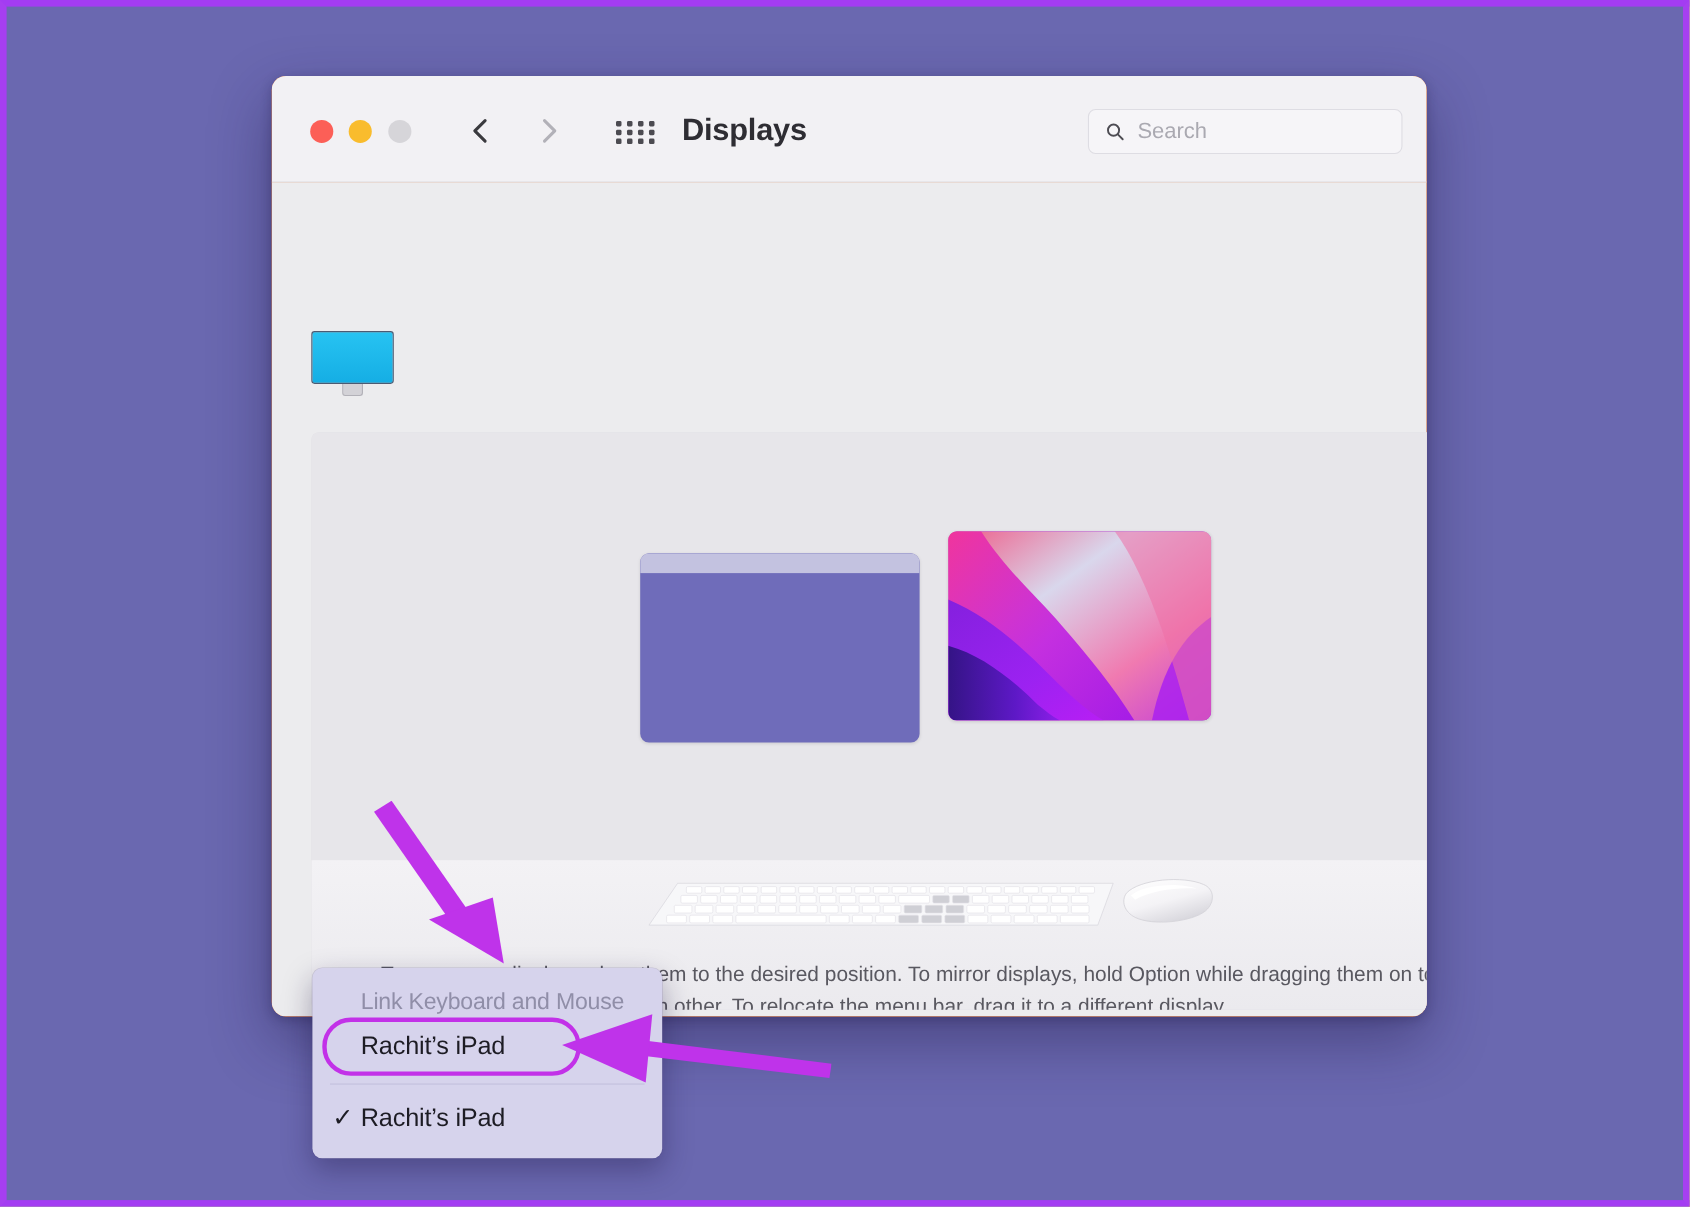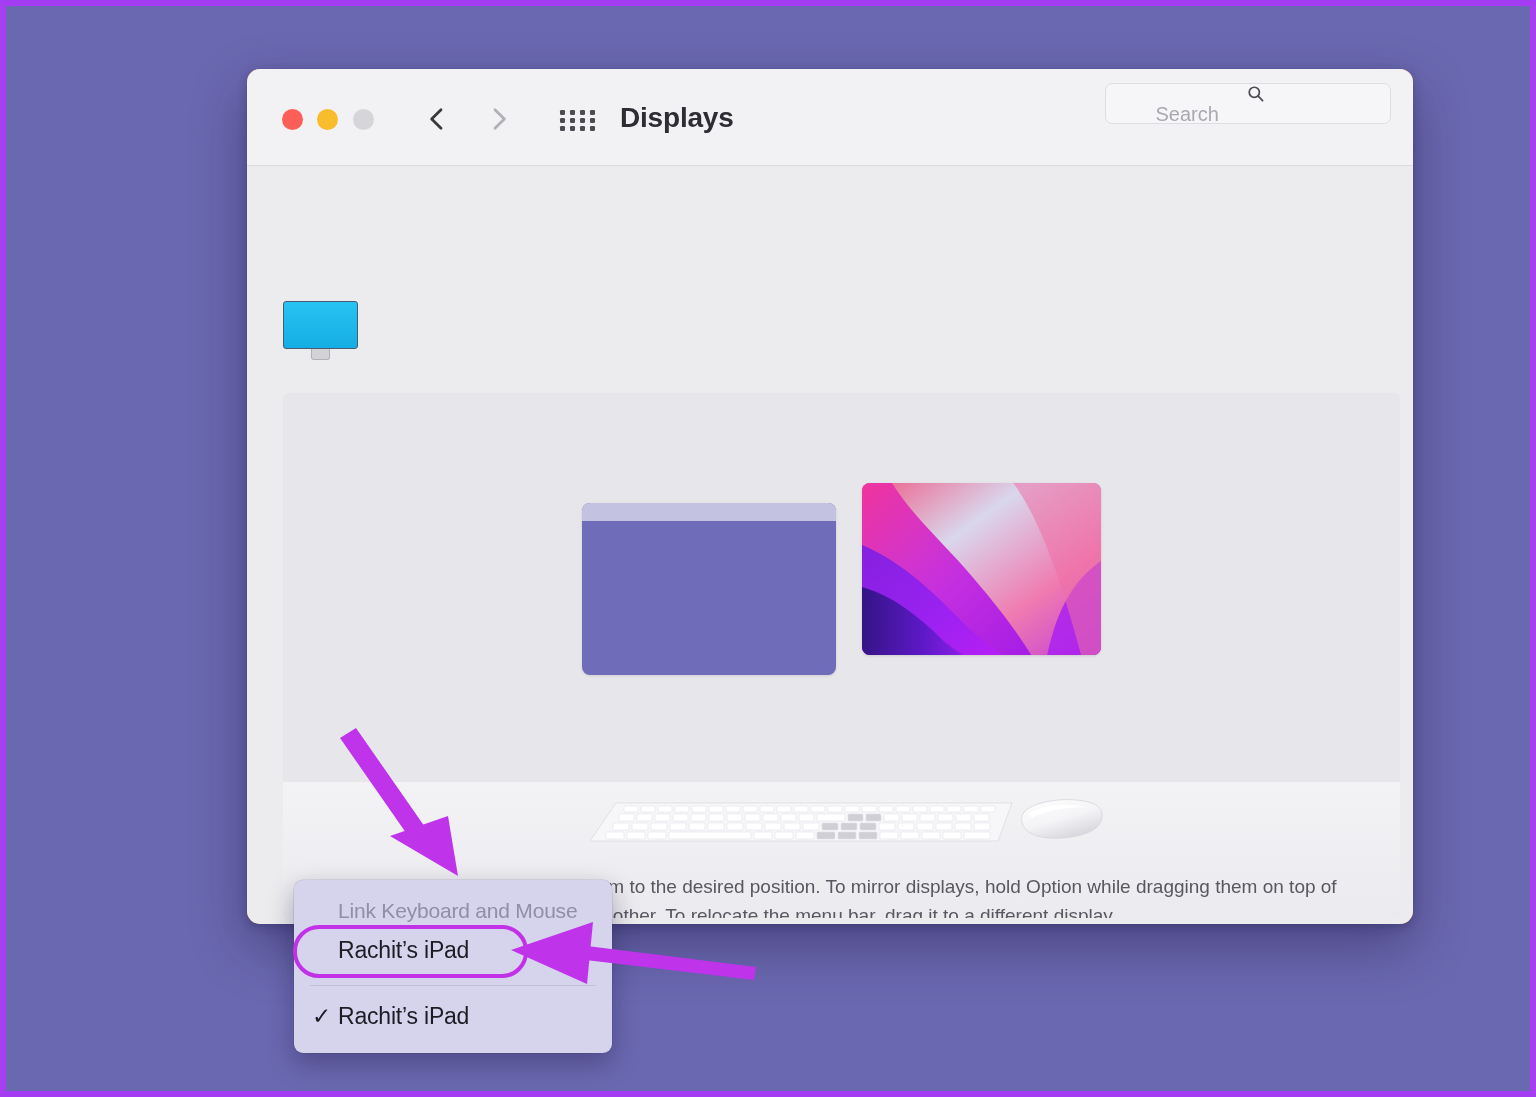--- a/index.html
+++ b/index.html
@@ -21,21 +21,21 @@
     border-top-color: #a33cf2;
     border-bottom-color: #a33cf2;
     overflow: hidden;
   }
 
   
   #prefs-window {
     position: absolute;
     left: 241px;
     top: 63px;
-    width: 1166px;
+    width: 1050px;
     height: 855px;
     background: #f97316;
     border-radius: 13px;
     box-shadow: 0 22px 54px rgba(30,24,70,0.42), 0 3px 10px rgba(30,24,70,0.28);
     overflow: hidden;
   }
 
   
   #titlebar {
     position: relative;
@@ -83,29 +83,28 @@
     position: absolute;
     left: 373px; top: 33px;
     font-size: 28px;
     font-weight: bold;
     color: #2e2d33;
     letter-spacing: -0.2px;
   }
 
   #searchbox {
     position: absolute;
-    right: 22px; top: 14px;
+    right: 22px; top: 30px;
     width: 286px; height: 41px;
     background: #f6f5f8;
     border: 1px solid #dedde3;
     border-radius: 7px;
     display: flex;
     align-items: center;
     padding-left: 14px;
-    flex-direction: column;
   }
   #search-icon { width: 19px; height: 19px; color: #4d4c53; flex: 0 0 auto; }
   #search-icon svg { width: 100%; height: 100%; display: block; }
   #search-input {
     border: none; outline: none; background: transparent;
     margin-left: 11px;
     font-family: "Liberation Sans", sans-serif;
     font-size: 20px;
     color: #2e2d33;
     width: 210px;
@@ -225,21 +224,21 @@
     width: 997px;
     text-align: center;
     font-size: 19px;
     line-height: 1.55;
     color: #595860;
   }
 
   
   #dropdown {
     position: absolute;
-    left: 288px; top: 874px;
+    left: 278px; top: 874px;
     width: 318px;
     background: #d6d3ec;
     border-radius: 9px;
     box-shadow: 0 10px 26px rgba(25,18,60,0.35), 0 0 0 0.5px rgba(60,50,110,0.18);
     padding: 13px 0 14px;
     overflow: hidden;
   }
   .menu-header {
     font-size: 21px;
     color: #908ea8;

